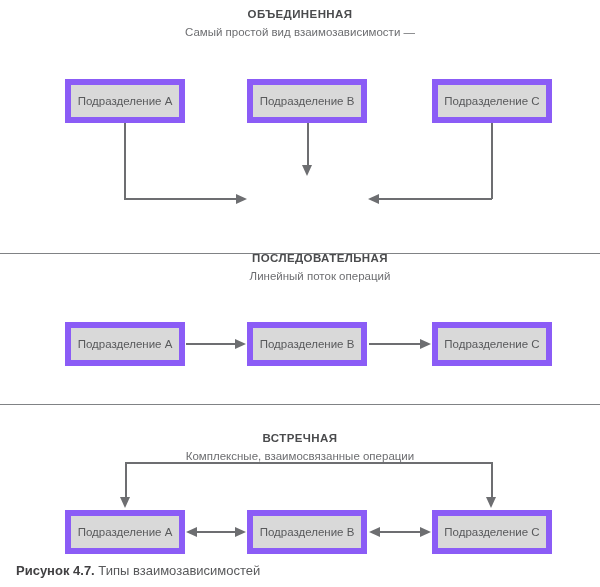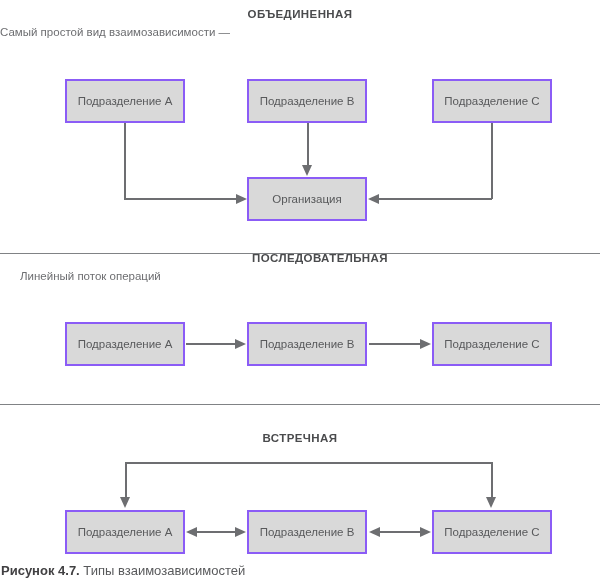--- a/index.html
+++ b/index.html
@@ -16,78 +16,78 @@
   .section{position:absolute;left:0;width:600px;}
   .sec-title{
     text-align:center;
     font-size:11.5px;
     font-weight:bold;
     letter-spacing:.4px;
     color:#4a4b4d;
     margin:0;
   }
   .sec-sub{
+    text-align:center;
     font-size:11.5px;
     color:#6d6e71;
     margin:0;
     line-height:16px;
   }
 
   
   .divider{
     position:absolute;left:0;width:600px;height:1px;
     background:#808285;
   }
 
   
   .node{
     position:absolute;
     width:120px;height:44px;
     background:#d9d9d9;
-    border:2px solid #8b5cf6;
+    border:6px solid #8b5cf6;
     box-sizing:border-box;
     display:flex;align-items:center;justify-content:center;
     font-size:11.5px;
     color:#58595b;
     white-space:nowrap;
   }
 
   
   .ln-h{position:absolute;height:1.6px;background:#6d6e71;}
   .ln-v{position:absolute;width:1.6px;background:#6d6e71;}
 
   .arr{position:absolute;width:0;height:0;}
   .arr-r{border-top:5.5px solid transparent;border-bottom:5.5px solid transparent;border-left:11px solid #6d6e71;}
   .arr-l{border-top:5.5px solid transparent;border-bottom:5.5px solid transparent;border-right:11px solid #6d6e71;}
   .arr-d{border-left:5.5px solid transparent;border-right:5.5px solid transparent;border-top:11px solid #6d6e71;}
 
   
   .caption{
-    position:absolute;left:1px;top:563px;
+    position:absolute;left:16px;top:563px;
     font-size:13px;color:#58595b;
     white-space:nowrap;
   }
   .caption b{font-weight:bold;color:#414042;}
   .caption span.ct{font-weight:normal;}
 </style>
 </head>
 <body>
 
 <div class="figure">
 
   <div class="section" style="top:8px;">
     <p class="sec-title">ОБЪЕДИНЕННАЯ</p>
     <p class="sec-sub" style="margin-top:4px;">Самый простой вид взаимозависимости —</p>
   </div>
 
   <div class="node" style="left:65px;top:79px;">Подразделение A</div>
   <div class="node" style="left:247px;top:79px;">Подразделение B</div>
   <div class="node" style="left:432px;top:79px;">Подразделение C</div>
 
-  <div class="node" style="left:247px;top:177px;">Организация</div>
 
   <div class="ln-v" style="left:124px;top:123px;height:76px;"></div>
   <div class="ln-h" style="left:124px;top:198px;width:113px;"></div>
   <div class="arr arr-r" style="left:236px;top:193.5px;"></div>
 
   <div class="ln-v" style="left:307px;top:123px;height:43px;"></div>
   <div class="arr arr-d" style="left:301.5px;top:165px;"></div>
 
   <div class="ln-v" style="left:491px;top:123px;height:76px;"></div>
   <div class="ln-h" style="left:379px;top:198px;width:113px;"></div>
@@ -107,20 +107,21 @@
   <div class="ln-h" style="left:186px;top:343px;width:50px;"></div>
   <div class="arr arr-r" style="left:235px;top:338.5px;"></div>
 
   <div class="ln-h" style="left:369px;top:343px;width:52px;"></div>
   <div class="arr arr-r" style="left:420px;top:338.5px;"></div>
 
   <div class="divider" style="top:404px;"></div>
 
   <div class="section" style="top:432px;">
     <p class="sec-title">ВСТРЕЧНАЯ</p>
+    <p class="sec-sub" style="margin-top:4px;">Комплексные, взаимосвязанные операции</p>
   </div>
 
   <div class="ln-h" style="left:125px;top:462px;width:367px;"></div>
   <div class="ln-v" style="left:125px;top:462px;height:36px;"></div>
   <div class="arr arr-d" style="left:119.5px;top:497px;"></div>
   <div class="ln-v" style="left:491px;top:462px;height:36px;"></div>
   <div class="arr arr-d" style="left:485.5px;top:497px;"></div>
 
   <div class="node" style="left:65px;top:510px;">Подразделение A</div>
   <div class="node" style="left:247px;top:510px;">Подразделение B</div>

